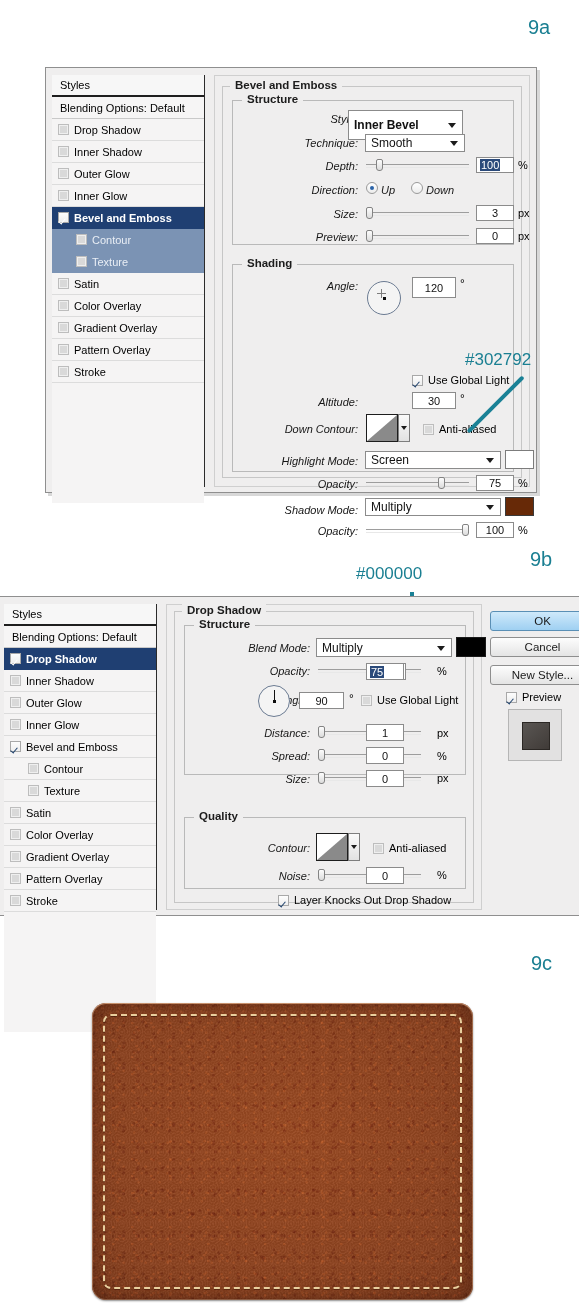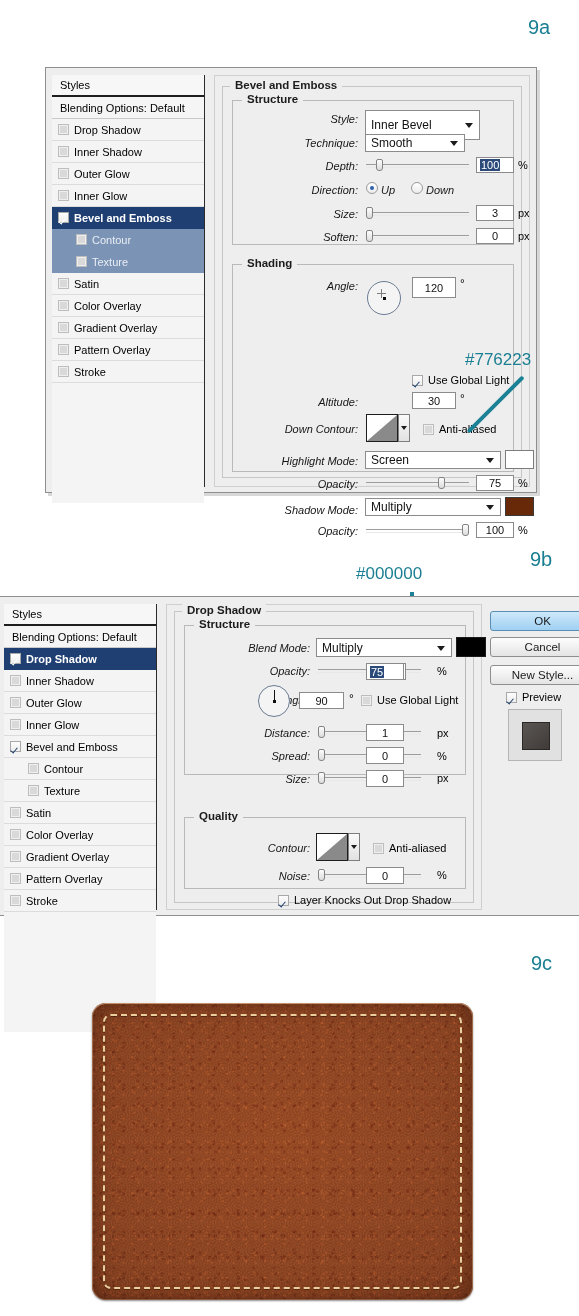--- a/index.html
+++ b/index.html
@@ -472,21 +472,21 @@
 
   <div class="panel" style="left:168px; top:7px; width:316px; height:412px; border:1px solid #cfcfcf;"></div>
 
   <div class="group" style="left:176px; top:18px; width:300px; height:392px; border-color:#c6c6c6;"></div>
   <div class="group-title" style="left:184px; top:11px;">Bevel and Emboss</div>
 
   <div class="group" style="left:186px; top:32px; width:282px; height:145px;"></div>
   <div class="group-title" style="left:196px; top:25px;">Structure</div>
 
   <div class="lbl" style="left:248px; top:45px; width:64px;">Style:</div>
-  <div class="combo" style="left:319px; top:42px; width:115px; height:30px;">
+  <div class="combo" style="left:302px; top:42px; width:115px; height:30px;font-weight:bold;">
     <span>Inner Bevel</span>
     <i class="arrow"></i>
   </div>
 
   <div class="lbl" style="left:238px; top:69px; width:74px;">Technique:</div>
   <div class="combo" style="left:319px; top:66px; width:100px; height:18px;">
     <span>Smooth</span>
     <i class="arrow"></i>
   </div>
 
@@ -509,21 +509,21 @@
   <div class="lbl" style="left:248px; top:140px; width:64px;">Size:</div>
   <div class="slider" style="left:320px; top:139px; width:103px;">
     <div class="track"></div>
     <div class="thumb" style="left:0px;"></div>
   </div>
   <div class="numf" style="left:430px; top:137px; width:38px; height:16px;">
     <span>3</span>
   </div>
   <div class="unit" style="left:472px; top:139px;">px</div>
 
-  <div class="lbl" style="left:240px; top:163px; width:72px;">Soften:</div>
+  <div class="lbl" style="left:240px; top:163px; width:72px;">Preview:</div>
   <div class="slider" style="left:320px; top:162px; width:103px;">
     <div class="track"></div>
     <div class="thumb" style="left:0px;"></div>
   </div>
   <div class="numf" style="left:430px; top:160px; width:38px; height:16px;">
     <span>0</span>
   </div>
   <div class="unit" style="left:472px; top:162px;">px</div>
 
   <div class="group" style="left:186px; top:196px; width:282px; height:208px;"></div>
@@ -593,21 +593,21 @@
   <div class="slider" style="left:320px; top:456px; width:103px;">
     <div class="track"></div>
     <div class="thumb" style="left:96px;"></div>
   </div>
   <div class="numf" style="left:430px; top:454px; width:38px; height:16px;">
     <span>100</span>
   </div>
   <div class="unit" style="left:472px; top:456px;">%</div>
 </div>
 
-<div class="anno-text" style="left:465px; top:350px;">#776223</div>
+<div class="anno-text" style="left:465px; top:350px;">#302792</div>
 <div class="anno-line-d" style="left:468px; top:430px; width:78px; transform:rotate(-45deg);"></div>
 
 <div class="fig-label" style="left:530px; top:548px;">9b</div>
 
 <div class="anno-text" style="left:356px; top:564px;">#000000</div>
 <div class="anno-line-v" style="left:410px; top:592px; height:55px;"></div>
 
 <div class="dialog" style="left:-4px; top:596px; width:600px; height:320px; border-left:none;">
 
   <div class="styles-col" style="left:8px; top:7px; width:153px; height:306px;">

